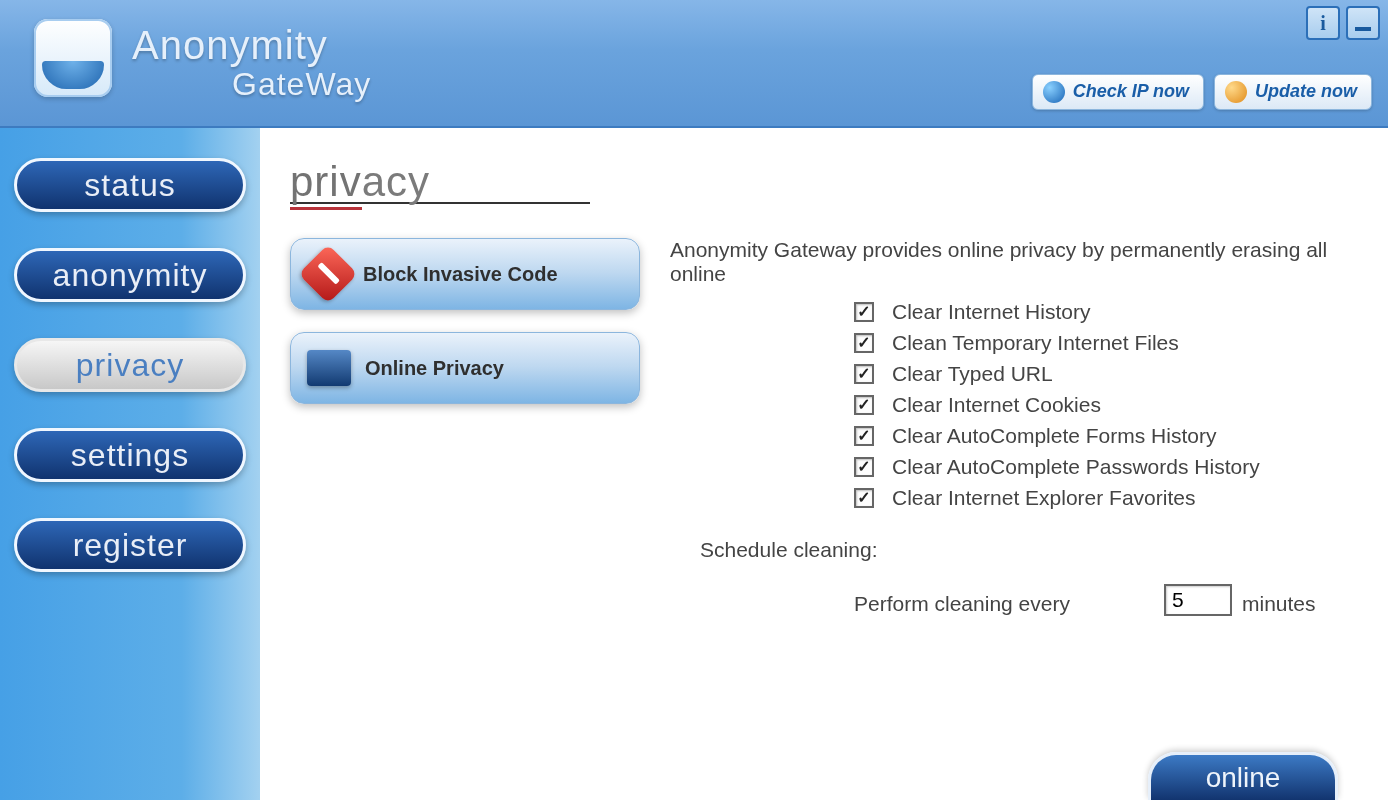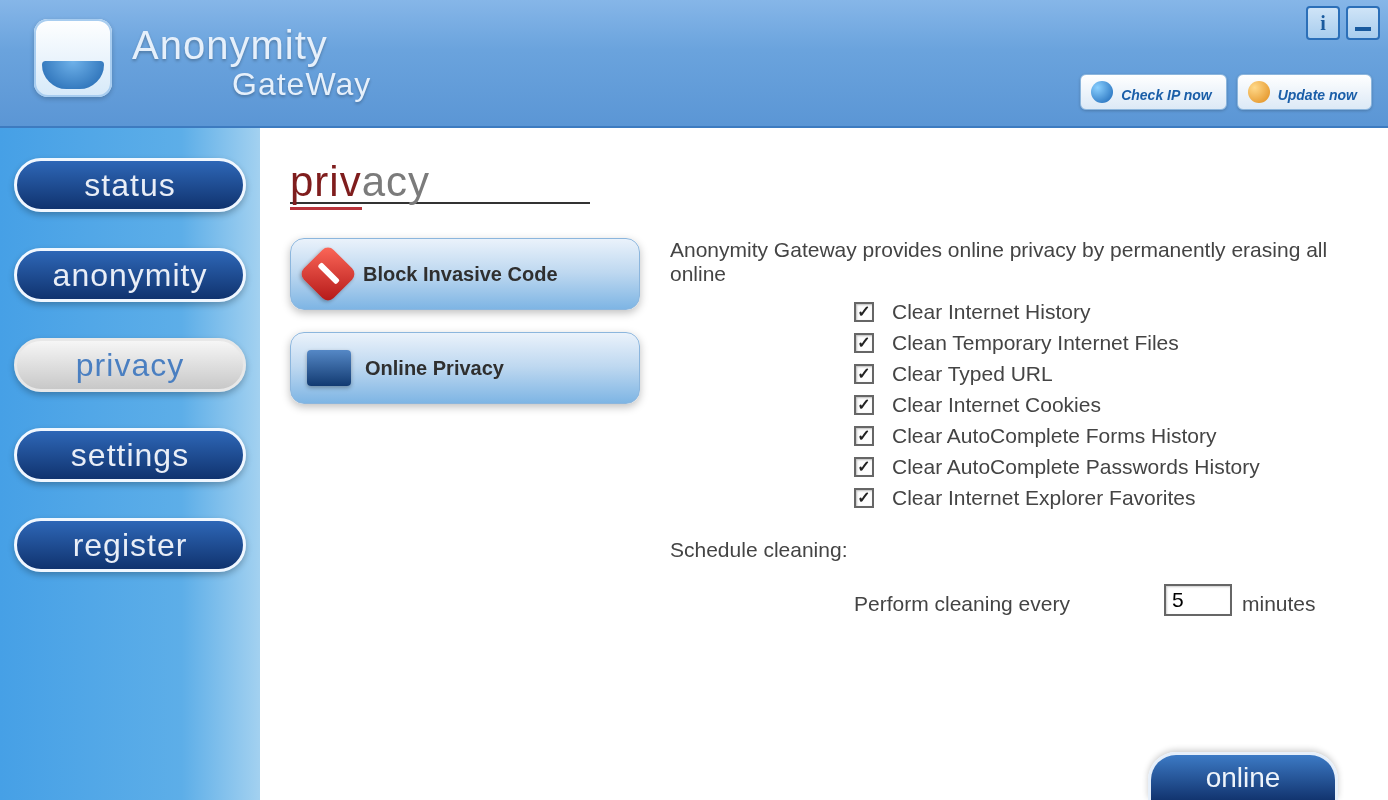--- a/index.html
+++ b/index.html
@@ -93,24 +93,24 @@
   right: 16px;
   display: flex;
   gap: 10px;
 }
 .hdr-action {
   background: linear-gradient(to bottom, #ffffff 0%, #dce9f6 100%);
   border: 1px solid #8cb6dd;
   border-radius: 6px;
   padding: 6px 14px 6px 10px;
   display: flex;
-  align-items: flex-end;
+  align-items: flex-start;
   gap: 8px;
   color: #1a5ea8;
-  font-size: 14px;
+  font-size: 18px;
   font-weight: bold;
   font-style: italic;
   cursor: pointer;
   box-shadow: 0 1px 3px rgba(0,0,0,.2);
 }
 .hdr-action .globe-icon {
   width: 22px; height: 22px; border-radius: 50%;
   background: radial-gradient(circle at 30% 30%, #8ad0ff, #1864b5);
 }
 .hdr-action .upd-icon {
@@ -161,21 +161,21 @@
   overflow: hidden;
 }
 .page-heading {
   font-size: 42px;
   font-weight: normal;
   letter-spacing: 1px;
   color: #7b7b7b;
   font-stretch: condensed;
 }
 .page-heading .accent {
-  color: #7f1d1d;
+  color: #737373;
   border-bottom: 3px solid #b8333b;
   padding-bottom: 2px;
 }
 .heading-line {
   height: 2px;
   background: #333;
   width: 300px;
   margin-top: -4px;
   margin-left: 0;
 }
@@ -258,20 +258,21 @@
 }
 .cbox::after {
   content: "✓";
   color: #222;
   font-size: 16px;
   font-weight: bold;
   line-height: 1;
 }
 .sched-label {
   margin-top: 28px;
+  margin-left: 30px;
 }
 .sched-row {
   margin-top: 22px;
   padding-left: 184px;
   display: flex;
   align-items: flex-end;
   gap: 10px;
 }
 .sched-row .prefix { flex: 0 0 auto; width: 300px; }
 .mins-input {

